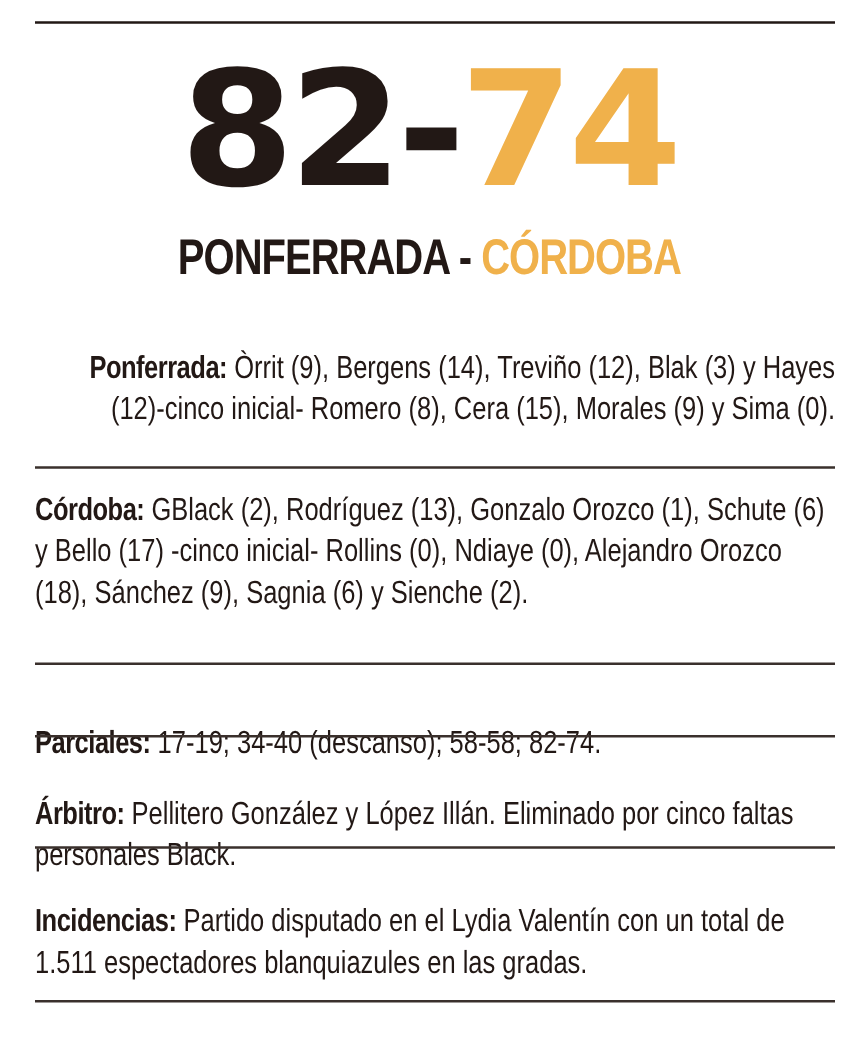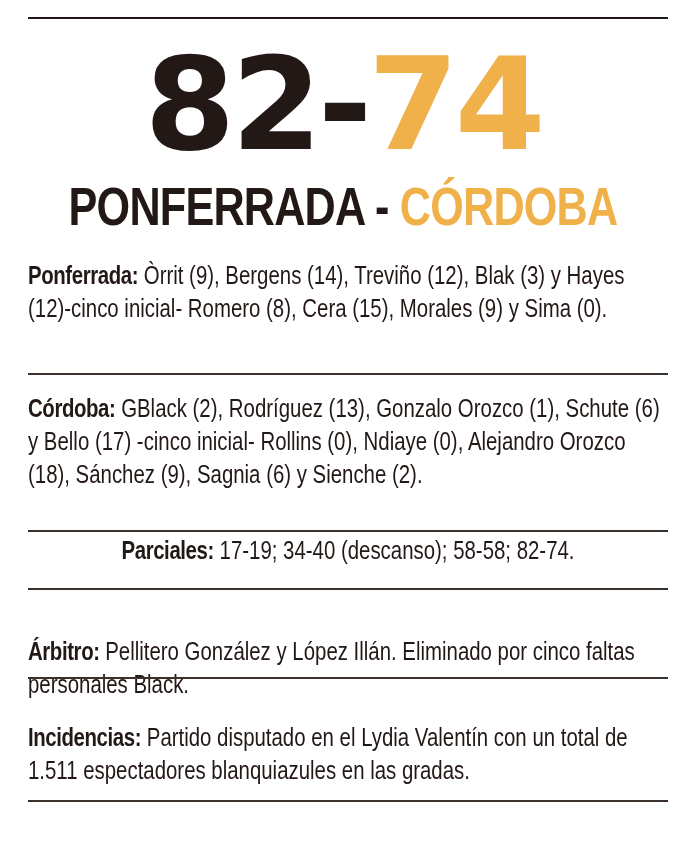--- a/index.html
+++ b/index.html
@@ -7,21 +7,21 @@
          font-family: "Liberation Sans", sans-serif; color: #221815; }
   .rule { position: absolute; left: 28px; width: 640px; height: 2px; background: #221815; }
   .rule.thin { height: 1.5px; background: #3a302c; }
   .score { position: absolute; left: 0; width: 686px; top: 40px; text-align: center;
            font-family: "DejaVu Sans", sans-serif; font-weight: bold; font-size: 128px;
            line-height: 130px; letter-spacing: -4px; transform: scaleX(1.02); }
   .score .home { color: #221815; }
   .score .sep { color: #221815; }
   .score .away { color: #F0B14B; }
   .teams { position: absolute; left: 0; width: 686px; top: 178px; text-align: center;
-           font-family: "Liberation Sans", sans-serif; font-weight: bold; font-size: 54px;
+           font-family: "Liberation Sans", sans-serif; font-weight: bold; font-size: 40px;
            line-height: 56px; letter-spacing: -1px; }
   .teams .inner { display: inline-block; transform: scaleX(0.80); transform-origin: center; }
   .teams .home { color: #221815; }
   .teams .away { color: #F0B14B; }
   .section { position: absolute; left: 28px; width: 640px; font-size: 25.5px; line-height: 33px;
              font-family: "Liberation Sans", sans-serif; }
   .section .inner { display: inline-block; width: 800px; transform: scaleX(0.80); transform-origin: left top; }
   .label { font-weight: bold; letter-spacing: -0.5px; }
 </style>
 </head>
@@ -32,31 +32,31 @@
 <div class="score">
   <span class="home">82</span><span class="sep">-</span><span class="away">74</span>
 </div>
 
 <div class="teams">
   <span class="inner">
     <span class="home">PONFERRADA</span><span class="home"> - </span><span class="away">CÓRDOBA</span>
   </span>
 </div>
 
-<div class="section" style="top:259px;">
+<div class="section" style="top:278px;text-align:right;">
   <div class="inner"><span class="label">Ponferrada:</span><span> Òrrit (9), Bergens (14), Treviño (12), Blak (3) y Hayes (12)-cinco inicial- Romero (8), Cera (15), Morales (9) y Sima (0).</span></div>
 </div>
 <div class="rule thin" style="top:373px;"></div>
 
 <div class="section" style="top:392px;text-decoration:underline;">
   <div class="inner"><span class="label">Córdoba:</span><span> GBlack (2), Rodríguez (13), Gonzalo Orozco (1), Schute (6) y Bello (17) -cinco inicial- Rollins (0), Ndiaye (0), Alejandro Orozco (18), Sánchez (9), Sagnia (6) y Sienche (2).</span></div>
 </div>
 <div class="rule thin" style="top:530px;"></div>
 
-<div class="section" style="top:534px;text-align:center;">
+<div class="section" style="top:578px;">
   <div class="inner"><span class="label">Parciales:</span><span> 17-19; 34-40 (descanso); 58-58; 82-74.</span></div>
 </div>
 <div class="rule thin" style="top:588px;"></div>
 
 <div class="section" style="top:635px;">
   <div class="inner"><span class="label">Árbitro:</span><span> Pellitero González y López Illán. Eliminado por cinco faltas personales Black.</span></div>
 </div>
 <div class="rule thin" style="top:677px;"></div>
 
 <div class="section" style="top:721px;">

